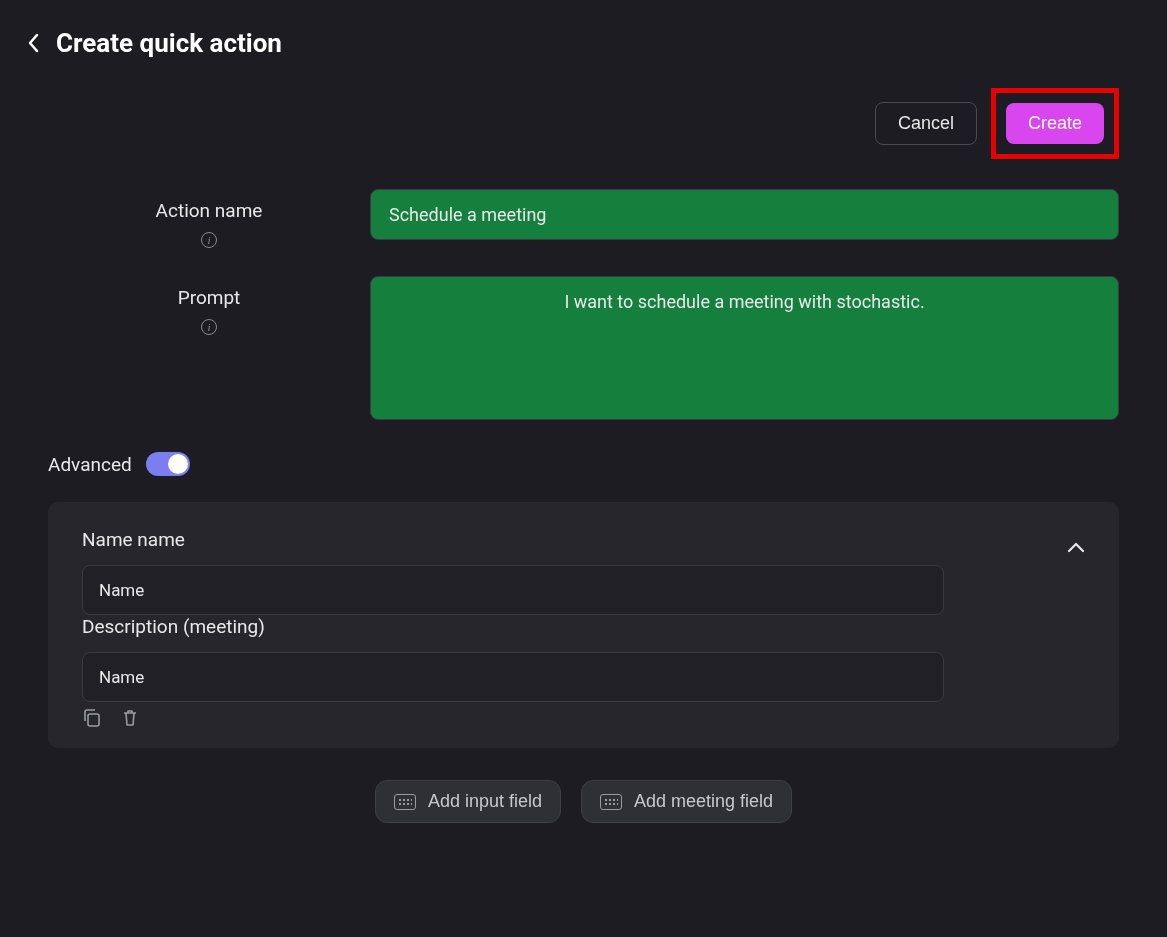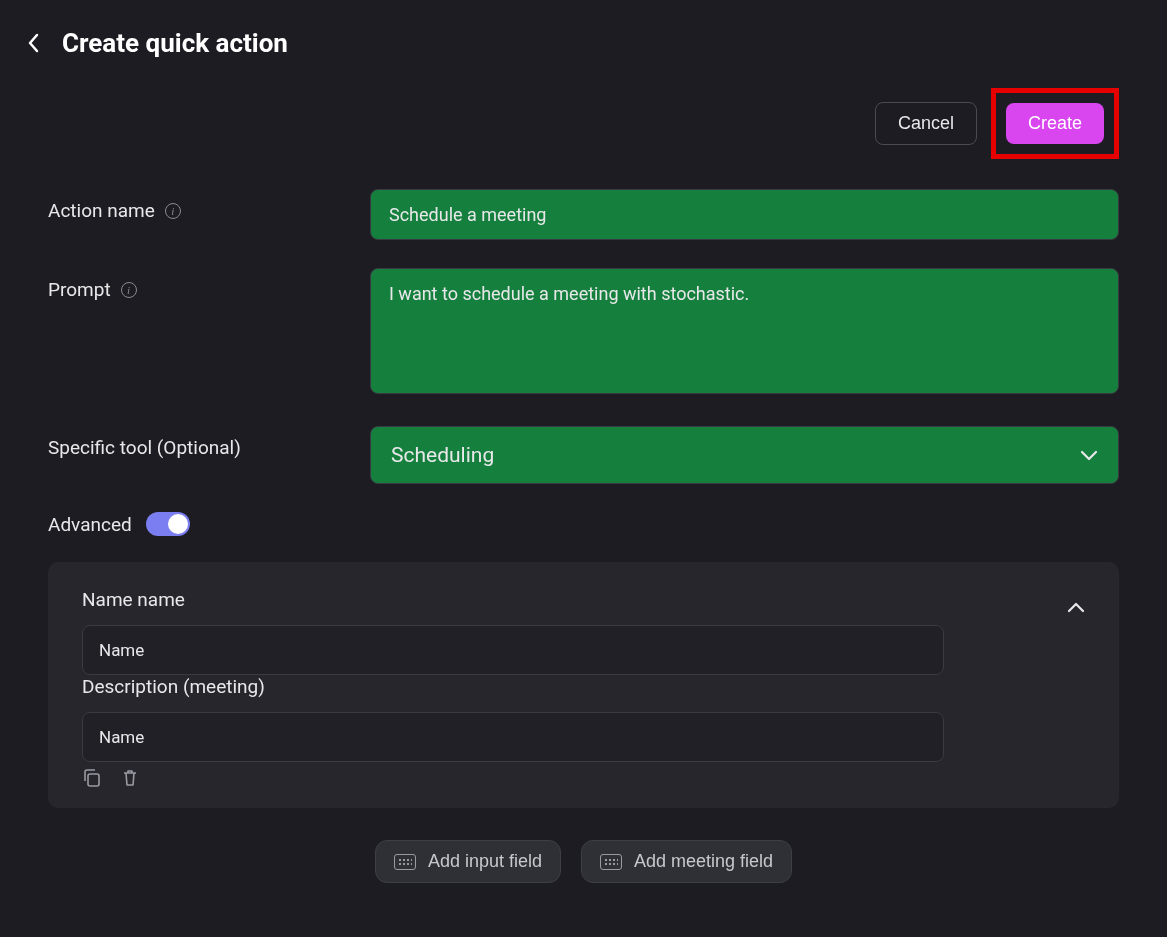--- a/index.html
+++ b/index.html
@@ -7,21 +7,21 @@
     background: #1c1c22;
     color: #e8e8ea;
     font-family: -apple-system, BlinkMacSystemFont, "Segoe UI", Roboto, Helvetica, Arial, sans-serif;
     width: 1167px;
     height: 937px;
     overflow: hidden;
   }
   .header {
     display: flex;
     align-items: center;
-    gap: 20px;
+    gap: 14px;
     padding: 28px 24px 10px 24px;
   }
   .back-chevron {
     width: 18px;
     height: 24px;
     display: flex;
     align-items: center;
     justify-content: center;
     cursor: pointer;
   }
@@ -69,20 +69,21 @@
     display: flex;
     align-items: flex-start;
     margin-bottom: 28px;
   }
   .form-label-col {
     width: 322px;
     display: flex;
     align-items: center;
     gap: 10px;
     padding-top: 10px;
+    flex-direction: column;
   }
   .form-label {
     font-size: 19px;
     color: #e8e8ea;
   }
   .info-icon {
     width: 16px;
     height: 16px;
     border: 1.5px solid #8a8a92;
     border-radius: 50%;
@@ -101,22 +102,23 @@
     width: 100%;
     background: #15803d;
     border: 1px solid #3a3a42;
     border-radius: 8px;
     color: #e8e8ea;
     font-size: 18px;
     padding: 14px 18px;
     font-family: inherit;
   }
   .textarea-input {
-    height: 126px;
+    height: 144px;
     resize: none;
+    text-align: center;
   }
   .select-input {
     display: flex;
     align-items: center;
     justify-content: space-between;
     cursor: pointer;
     font-size: 21px;
     padding: 16px 20px;
   }
   .advanced-row {
@@ -252,33 +254,20 @@
   <div class="form-row">
     <div class="form-label-col">
       <span class="form-label">Prompt</span>
       <span class="info-icon">i</span>
     </div>
     <div class="form-input-col">
       <textarea class="textarea-input" style="">I want to schedule a meeting with stochastic.</textarea>
     </div>
   </div>
 
-  <div class="form-row">
-    <div class="form-label-col">
-      <span class="form-label">Specific tool (Optional)</span>
-    </div>
-    <div class="form-input-col">
-      <div class="select-input">
-        <span>Scheduling</span>
-        <svg width="18" height="11" viewBox="0 0 18 11">
-          <path d="M2 2 L9 9 L16 2" stroke="#e8e8ea" stroke-width="2.2" fill="none" stroke-linecap="round" stroke-linejoin="round"></path>
-        </svg>
-      </div>
-    </div>
-  </div>
 
   <div class="advanced-row">
     <span class="advanced-label">Advanced</span>
     <div class="toggle">
       <div class="toggle-knob"></div>
     </div>
   </div>
 
   <div class="advanced-card">
     <div class="collapse-chevron">

